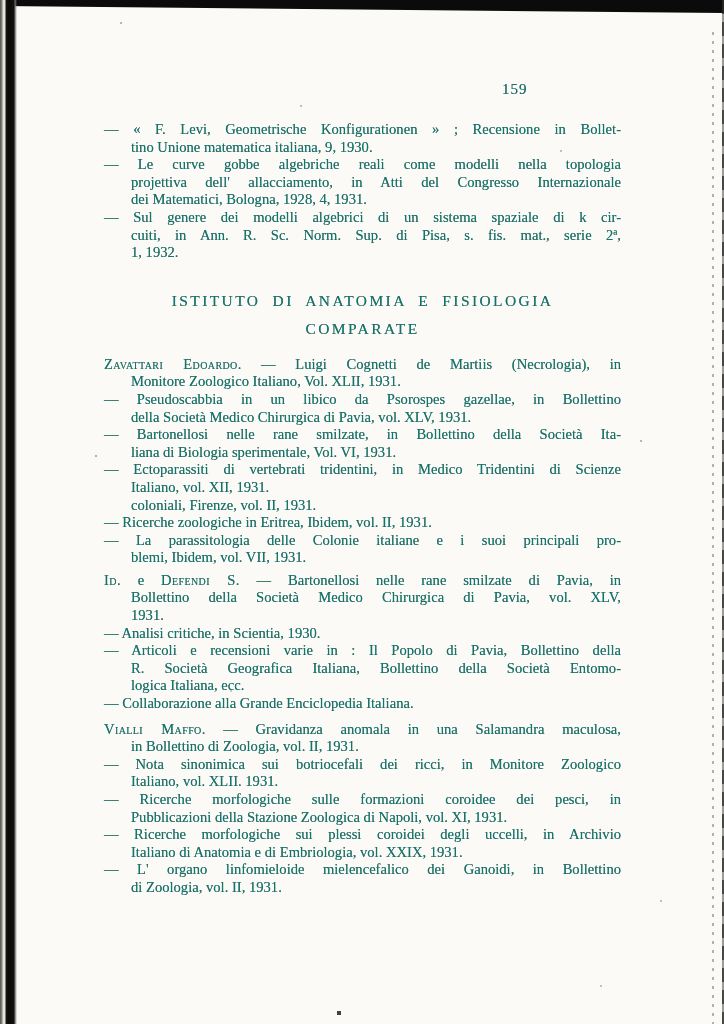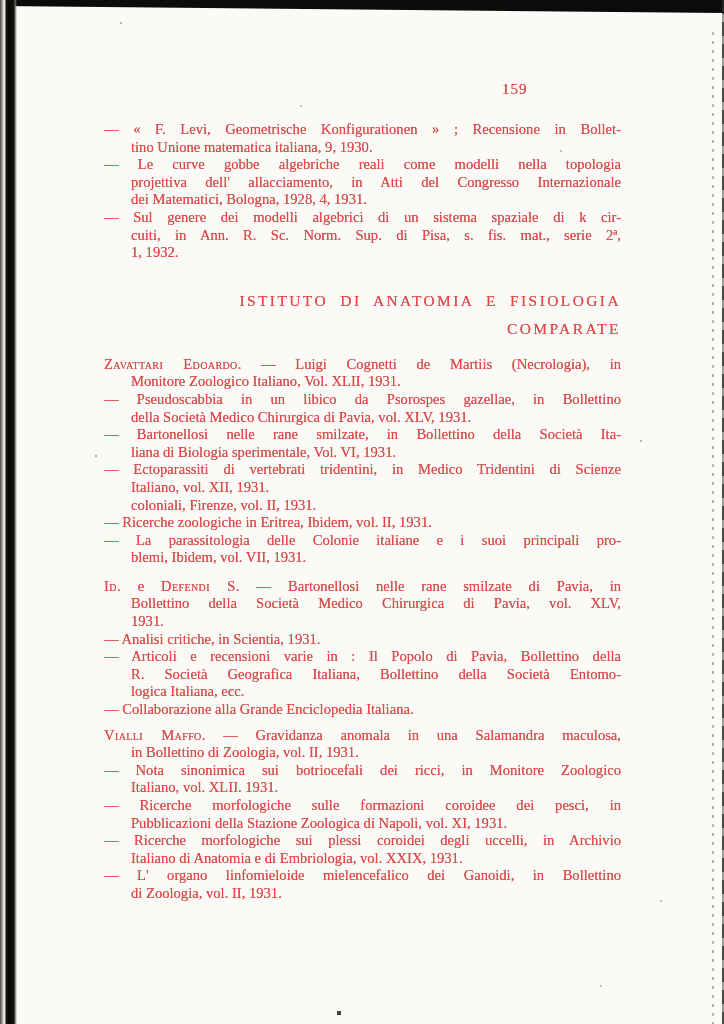--- a/index.html
+++ b/index.html
@@ -4,21 +4,21 @@
 <style>
   html, body { margin: 0; padding: 0; }
   body { width: 724px; height: 1024px; font-family: "Liberation Serif", serif; }
 
   .page {
     position: relative;
     width: 724px;
     height: 1024px;
     background: #fbfaf6;
     overflow: hidden;
-    color: #ef4444;
+    color: #0f766e;
   }
 
   
   .top-bar {
     position: absolute; left: 0; top: 0; width: 724px; height: 14px;
     background: #0b0b0b;
     clip-path: polygon(0 0, 724px 0, 724px 13px, 0 6px);
   }
   .left-band {
     position: absolute; left: 0; top: 0; bottom: 0; width: 18px;
@@ -59,25 +59,25 @@
   }
 
   .content {
     position: absolute; left: 104px; top: 121px; width: 517px;
     font-size: 14.6px; line-height: 17.6px;
     text-shadow: 0 0 0.4px rgba(43,41,37,0.55);
   }
 
   .sec { margin: 0; }
   #sec-1 { margin: 25px 0 13px 0; }   
-  #sec-3 { margin-top: 11px; }         
+  #sec-3 { margin-top: 5px; }         
   #sec-4 { margin-top: 8px; }        
 
   .hline {
-    text-align: right;
+    text-align: center;
     font-size: 15.5px; line-height: 28px;
     letter-spacing: 2.4px; word-spacing: 6px;
   }
 
   .line { text-align: justify; text-align-last: justify; }
   .line.end { text-align-last: left; }
   .line.indent { padding-left: 27px; }
 
   .i  { }
   .sc { font-variant: small-caps; letter-spacing: 0.4px; }
@@ -143,21 +143,21 @@
           <div class="line indent end"><span class="n">blemi, </span><span class="i">Ibidem</span><span class="n">, vol. VII, 1931.</span></div>
         </div>
       </div>
       <div class="sec" id="sec-3">
         <div class="entry">
           <div class="line"><span class="sc">Id.</span><span class="n"> e </span><span class="sc">Defendi S.</span><span class="n"> — Bartonellosi nelle rane smilzate di Pavia, in</span></div>
           <div class="line indent"><span class="i">Bollettino della Società Medico Chirurgica di Pavia</span><span class="n">, vol. XLV,</span></div>
           <div class="line indent end"><span class="n">1931.</span></div>
         </div>
         <div class="entry">
-          <div class="line end"><span class="n">— Analisi critiche, in </span><span class="i">Scientia</span><span class="n">, 1931.</span></div>
+          <div class="line end"><span class="n">— Analisi critiche, in </span><span class="i">Scientia</span><span class="n">, 1930.</span></div>
         </div>
         <div class="entry">
           <div class="line"><span class="n">— Articoli e recensioni varie in : </span><span class="i">Il Popolo di Pavia, Bollettino della</span></div>
           <div class="line indent"><span class="i">R. Società Geografica Italiana, Bollettino della Società Entomo-</span></div>
           <div class="line indent end"><span class="i">logica Italiana</span><span class="n">, ecc.</span></div>
         </div>
         <div class="entry">
           <div class="line end"><span class="n">— Collaborazione alla Grande Enciclopedia Italiana.</span></div>
         </div>
       </div>

